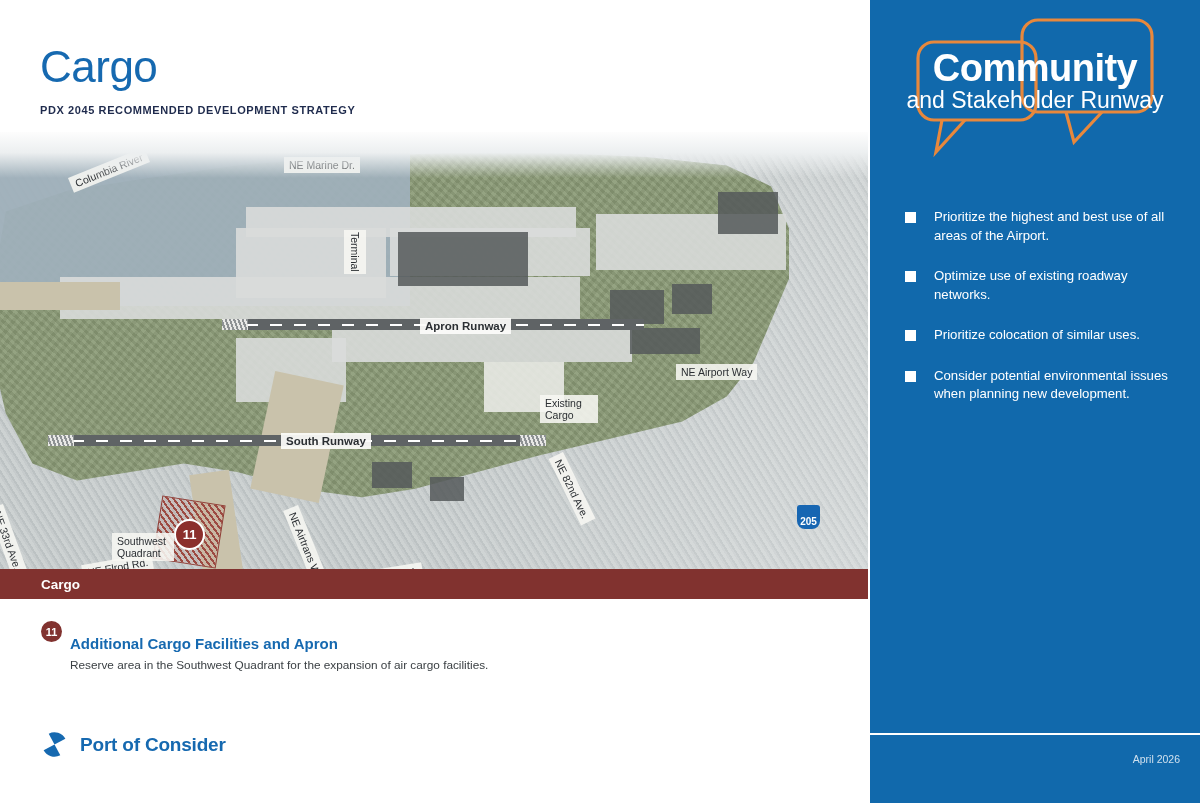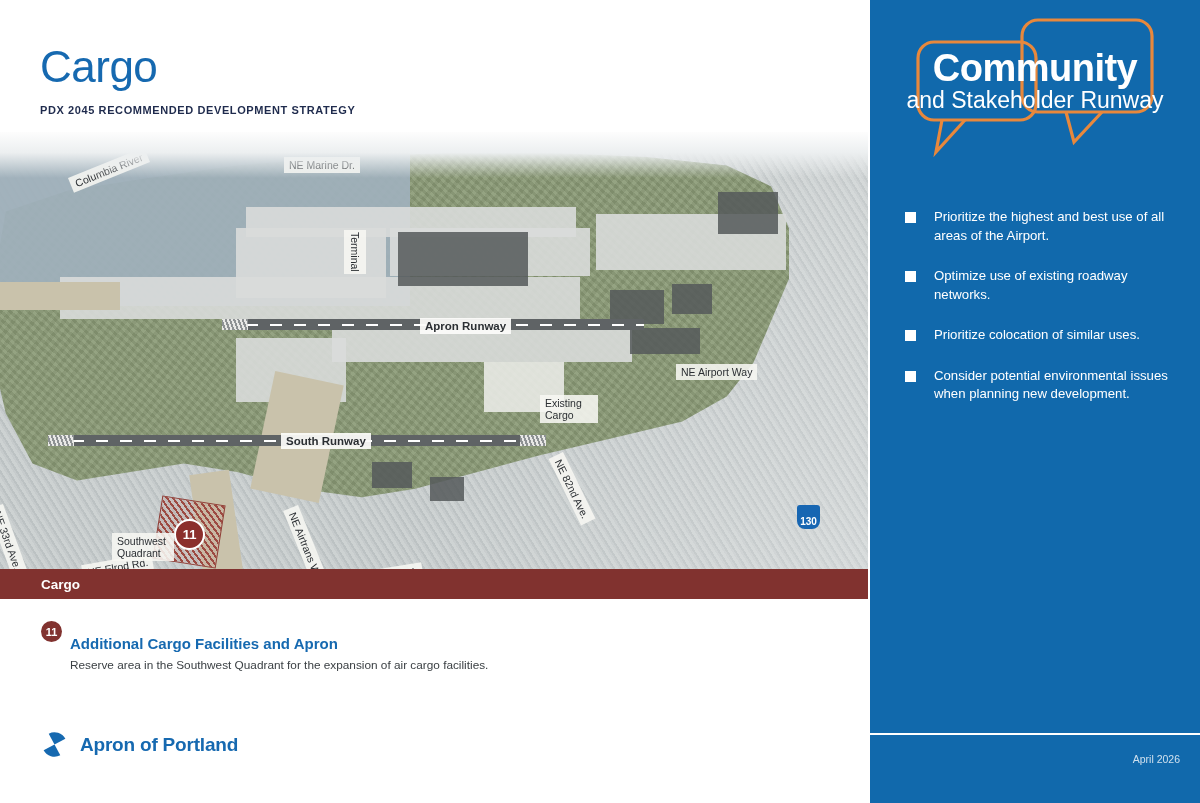--- a/index.html
+++ b/index.html
@@ -160,21 +160,21 @@
       </div>
       <div class="runway" style="left:72px;top:303px;width:448px;">
         <div class="cl"></div>
         <div class="rw-end" style="left:-24px;"></div>
         <div class="rw-end" style="left:448px;"></div>
       </div>
 
       <div id="parcel"></div>
       <div id="parcel-badge">11</div>
 
-      <div id="shield">130</div>
+      <div id="shield">205</div>
 
       <div class="lbl" style="left:68px;top:30px;transform:rotate(-22deg);">Columbia River</div>
       <div class="lbl" style="left:284px;top:25px;">NE Marine Dr.</div>
       <div class="lbl big" style="left:420px;top:186px;">Apron Runway</div>
       <div class="lbl big" style="left:281px;top:301px;">South Runway</div>
       <div class="lbl" style="left:344px;top:98px;writing-mode:vertical-rl;">Terminal</div>
       <div class="lbl" style="left:676px;top:232px;">NE Airport Way</div>
       <div class="lbl two" style="left:540px;top:263px;width:48px;">Existing<br>Cargo</div>
 
       <div class="lbl" style="left:563px;top:320px;transform:rotate(64deg);transform-origin:left top;">NE 82nd Ave.</div>
@@ -201,21 +201,21 @@
     </div>
 
     <div id="footer">
       <span id="pop-mark">
         <svg width="27" height="27" viewBox="0 0 27 27">
           <path d="M13.5 1.2 A12.3 12.3 0 0 1 25.8 13.5 L13.5 13.5 Z" fill="#1669b0" transform="rotate(-28 13.5 13.5)"></path>
           <path d="M13.5 25.8 A12.3 12.3 0 0 1 1.2 13.5 L13.5 13.5 Z" fill="#1669b0" transform="rotate(-28 13.5 13.5)"></path>
           <circle cx="13.5" cy="13.5" r="12.3" fill="none" stroke="#fff" stroke-width="0"></circle>
         </svg>
       </span>
-      <span id="pop-name">Apron of Portland</span>
+      <span id="pop-name">Port of Consider</span>
     </div>
   </div>
 
   <div id="sidebar">
     <div id="sb-header">
       <svg id="bubbles" width="330" height="180" viewBox="0 0 330 180">
         <g fill="none" stroke="#e8883c" stroke-width="3.2">
           <rect x="48" y="42" width="118" height="78" rx="16"></rect>
           <path d="M72 120 L66 152 L95 120"></path>
           <rect x="152" y="20" width="130" height="92" rx="16"></rect>

